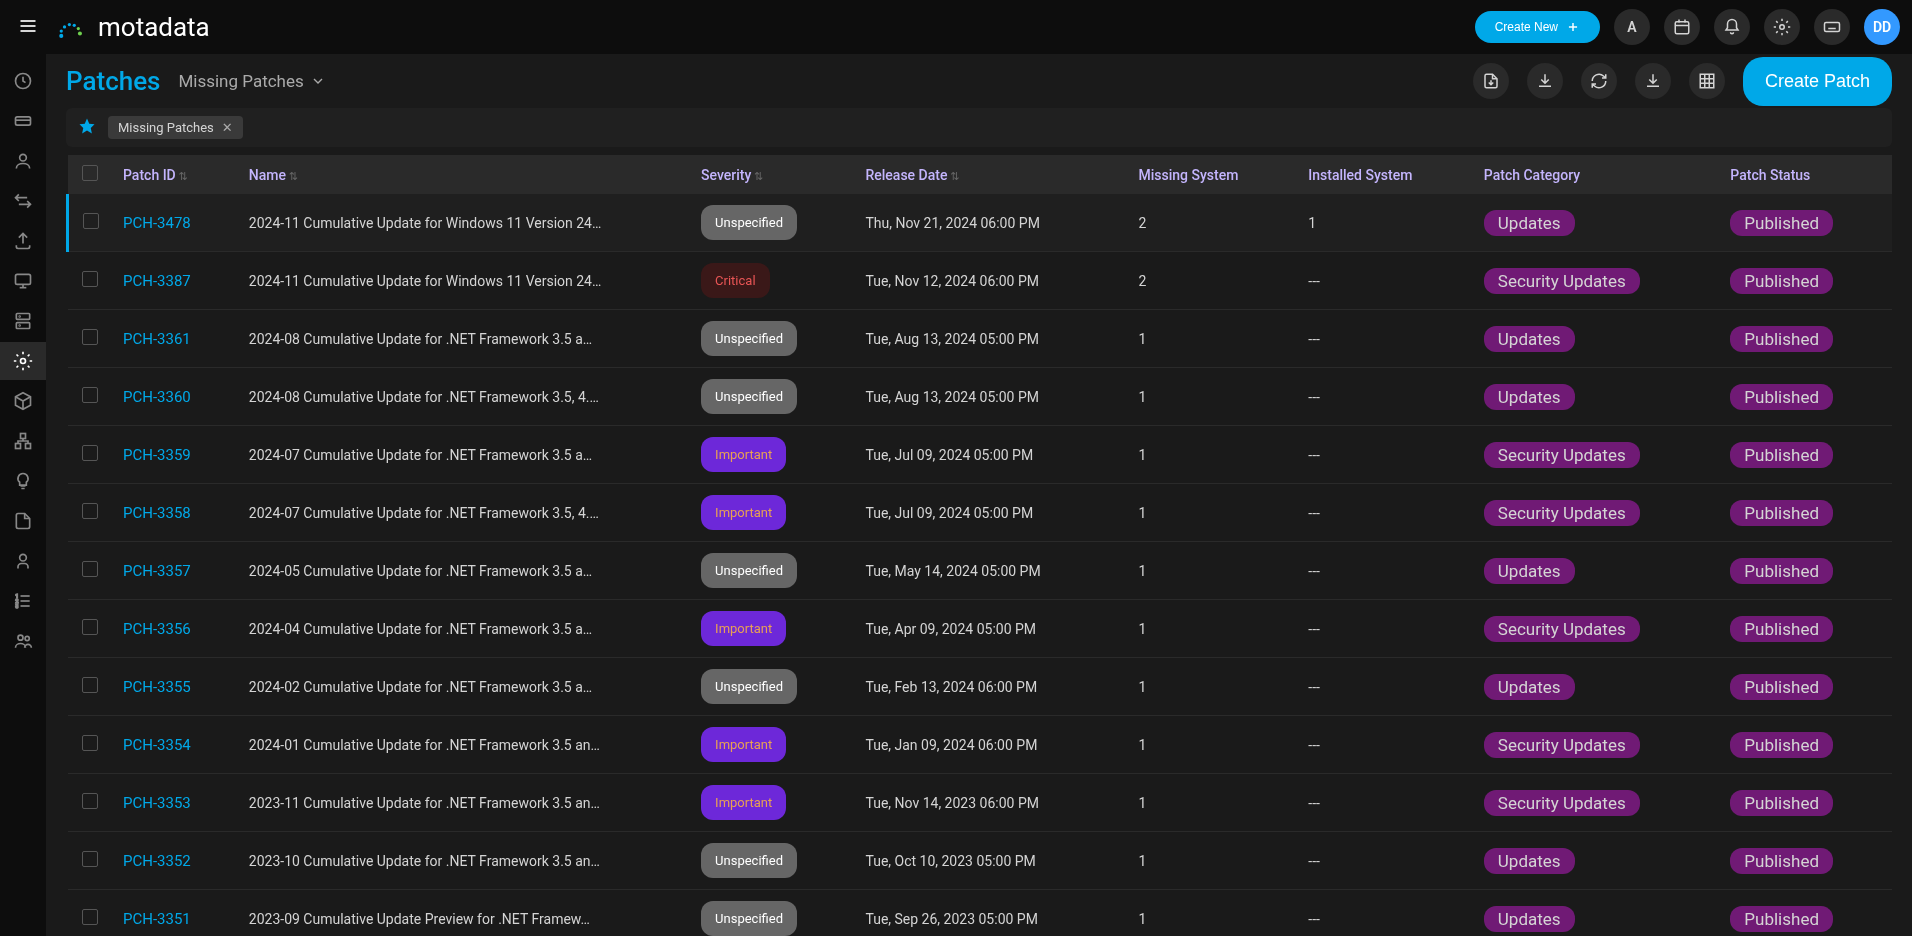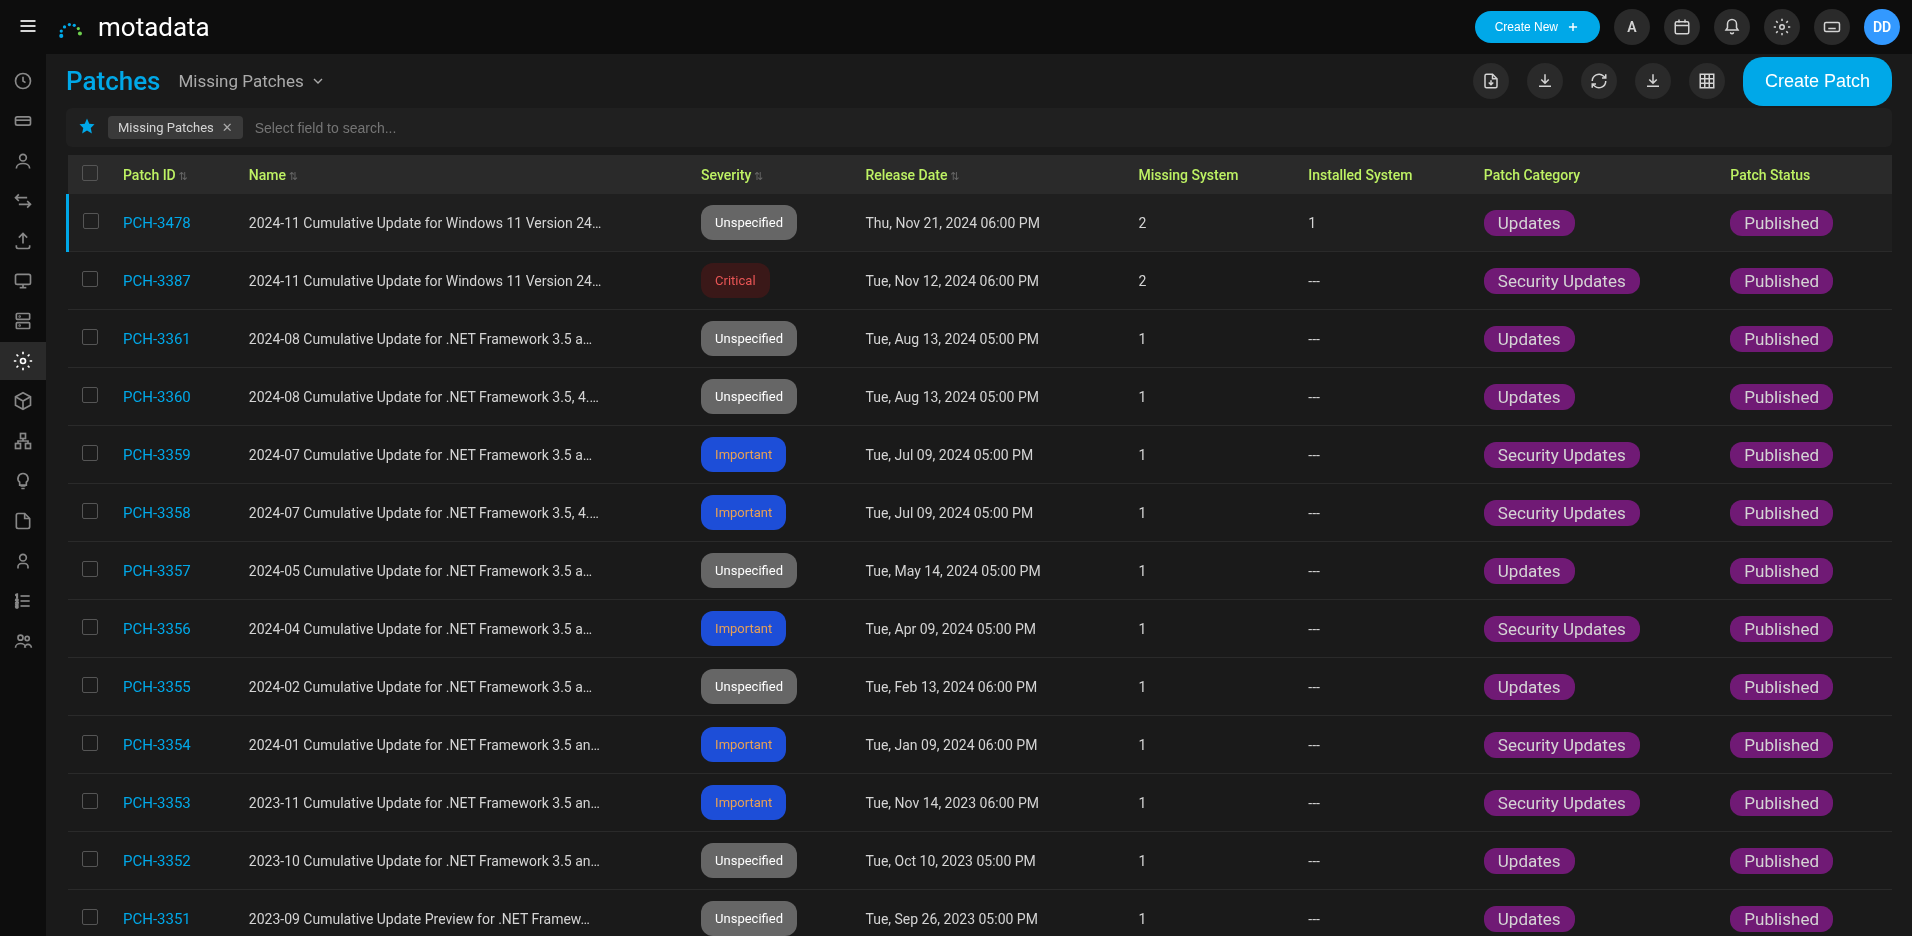--- a/index.html
+++ b/index.html
@@ -32,33 +32,33 @@
 .create-patch-btn{background:#00a8e8;color:#fff;border:none;border-radius:20px;padding:14px 22px;font-size:18px;font-weight:500;cursor:pointer}
 .filter-bar{padding:0 20px 8px}
 .filter-inner{background:#202020;border-radius:6px;padding:8px 12px;display:flex;align-items:center;gap:12px}
 .star{color:#00a8e8;cursor:pointer}
 .star svg{width:18px;height:18px}
 .filter-chip{background:#3a3a3a;border-radius:4px;padding:4px 10px;display:flex;align-items:center;gap:8px;font-size:13px;color:#d4d4d4}
 .filter-chip-x{cursor:pointer;color:#aaa}
 .search-input{background:transparent;border:none;color:#888;font-size:14px;outline:none;flex:1}
 .table-wrap{flex:1;overflow:auto;padding:0 20px 10px}
 table{width:100%;border-collapse:collapse;background:#1a1a1a}
-thead th{background:#2a2a2a;text-align:left;padding:10px 12px;font-weight:500;font-size:14px;color:#bef264;white-space:nowrap}
+thead th{background:#2a2a2a;text-align:left;padding:10px 12px;font-weight:500;font-size:14px;color:#c4b5fd;white-space:nowrap}
 thead th.sortable::after{content:" ⇅";color:#666;font-size:11px}
 tbody tr{border-bottom:1px solid #2a2a2a}
 tbody tr.hl{background:#1f1f1f;border-left:3px solid #00a8e8}
 tbody td{padding:11px 12px;font-size:14px;color:#d4d4d4;white-space:nowrap}
 .chk{width:16px;height:16px;border:1px solid #555;border-radius:2px;cursor:pointer;display:inline-block}
 .patch-id{color:#00a8e8;cursor:pointer;font-size:15px}
 .name-cell{max-width:330px;overflow:hidden;text-overflow:ellipsis}
 .sev-pill{display:inline-block;border-radius:12px;padding:10px 14px;font-size:13px;color:#fff}
 .sev-Unspecified{background:#666}
 .sev-Critical{background:#3a1818;color:#e85555}
 .sev-Low{background:#555}
-.sev-Important{background:#1d4ed8;color:#e8a055}
+.sev-Important{background:#6d28d9;color:#e8a055}
 .cat-pill{display:inline-block;border-radius:12px;padding:3px 14px;font-size:17px;background:#701a75;color:#d4d4d4}
 thead th:first-child,tbody td:first-child{width:30px;padding-left:14px}
 </style>
 </head>
 <body>
 
 <div class="app">
 
   <div class="topbar">
     <div class="hamburger">
@@ -273,21 +273,20 @@
         <div class="filter-inner">
           <div class="star">
             <svg viewBox="0 0 24 24" fill="currentColor">
                 <polygon points="12 2 15 9 22 9.5 17 14.5 18.5 22 12 18 5.5 22 7 14.5 2 9.5 9 9"></polygon>
               </svg>
           </div>
           <div class="filter-chip">
             <span>Missing Patches</span>
             <span class="filter-chip-x">✕</span>
           </div>
-          <input class="search-input" placeholder="Select field to search..." style="">
         </div>
       </div>
 
       <div class="table-wrap">
         <table>
           <thead>
             <tr>
               <th><span class="chk"></span></th>
               <th class="sortable">Patch ID</th>
               <th class="sortable">Name</th>

